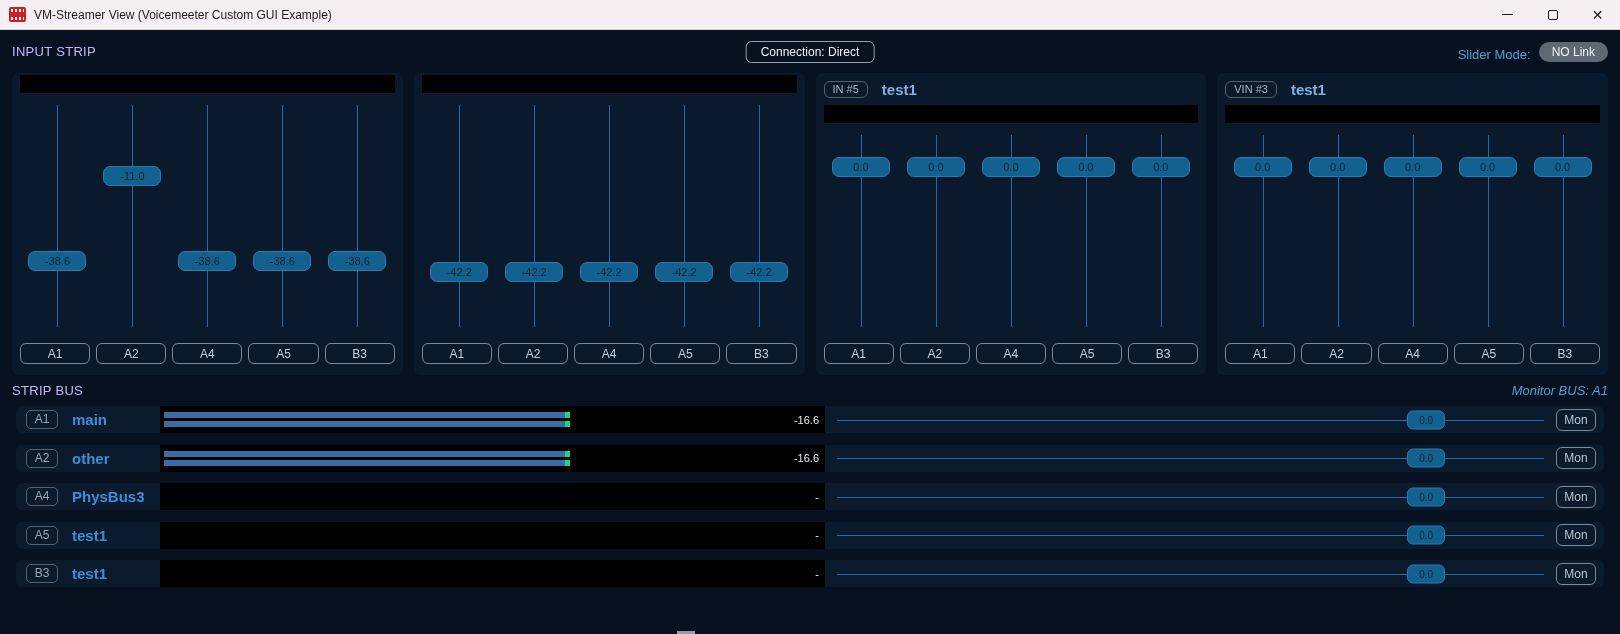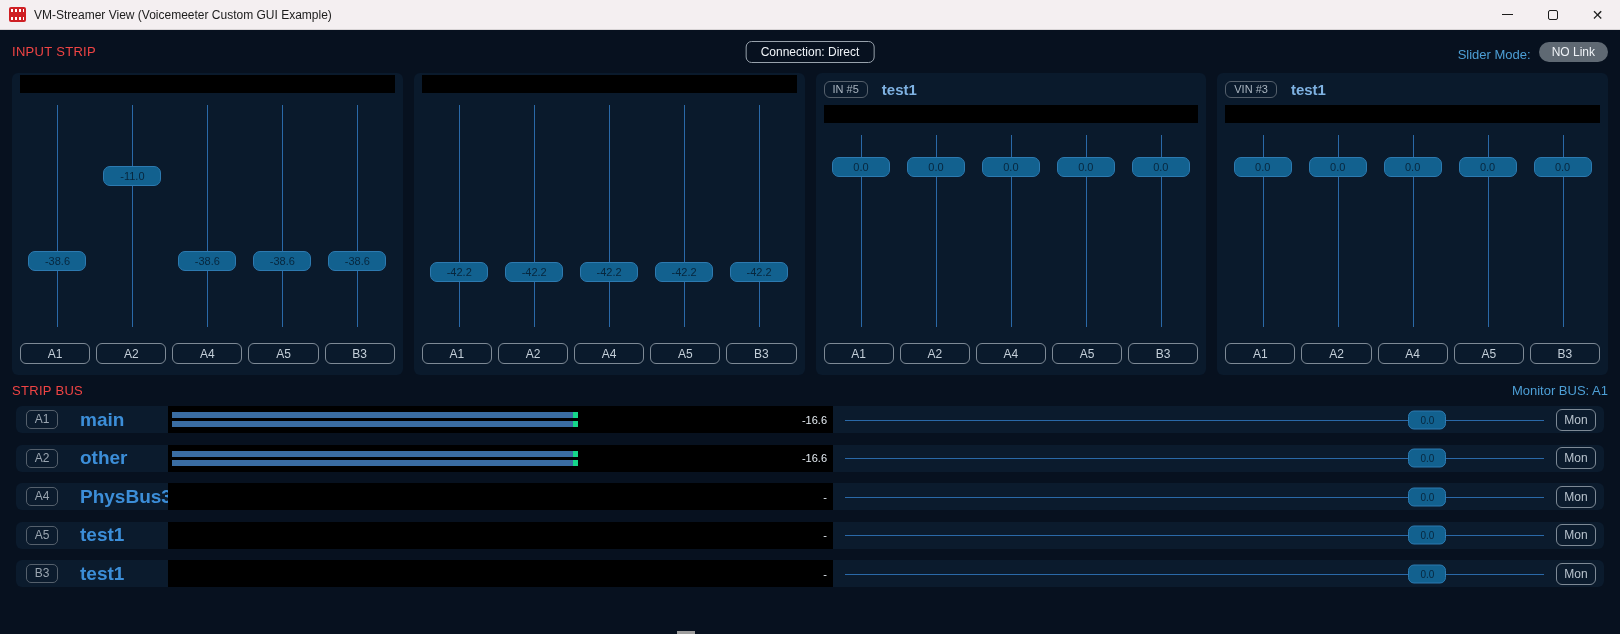--- a/index.html
+++ b/index.html
@@ -27,21 +27,21 @@
   .title-text { font-size:12px; color:#1b1b1b; }
   .win-controls { margin-left:auto; display:flex; height:100%; }
   .win-btn { width:45px; height:100%; display:flex; align-items:center; justify-content:center; cursor:default; }
   .glyph-min { width:11px; height:1px; background:#1b1b1b; }
   .glyph-max { width:10px; height:10px; border:1px solid #1b1b1b; border-radius:2px; }
   .glyph-close { font-size:14px; color:#1b1b1b; line-height:1; }
   
   .header {
     height:43px; position:relative; display:flex; align-items:center; padding:0 12px;
   }
-  .section-label { font-size:13px; color:#ef4444; letter-spacing:0.3px; }
+  .section-label { font-size:13px; color:#c4b5fd; letter-spacing:0.3px; }
   .connection-btn {
     position:absolute; left:50%; top:50%; transform:translate(-50%,-50%);
     background:transparent; border:1px solid #98a2ac; border-radius:6px;
     color:#f0f4f8; font-size:12px; padding:3px 14px; font-family:inherit;
   }
   .slider-mode { margin-left:auto; display:flex; align-items:flex-end; gap:8px; }
   .slider-mode-label { font-size:13px; color:#4d9fd6; }
   .mode-pill {
     background:#5f6973; border:none; border-radius:10px; color:#eef2f6;
     font-size:12px; padding:3px 13px; font-family:inherit;
@@ -68,31 +68,31 @@
     border-radius:7px; color:#07263d; font-size:11px;
     display:flex; align-items:center; justify-content:center; cursor:pointer;
   }
   .routes { display:flex; gap:6px; margin:8px 8px 11px 8px; height:21px; }
   .route-btn {
     flex:1; background:transparent; border:1px solid #7e8a96; border-radius:6px;
     color:#c4cfd9; font-size:12px; font-family:inherit; cursor:pointer;
   }
   
   .out-header { height:31px; display:flex; align-items:center; padding:0 12px; }
-  .monitor-label { margin-left:auto; font-size:13px; color:#4d9fd6; }
+  .monitor-label { margin-left:auto; font-size:13px; color:#4d9fd6;font-style:italic; }
   .bus-rows { margin:0 16px; }
   .bus-row {
     height:27px; background:#0b1b2d; border-radius:6px; margin-bottom:11.5px;
     display:flex; align-items:center;
   }
   .bus-badge {
     margin-left:10px; width:32px; text-align:center; border:1px solid #55606c;
     border-radius:5px; color:#9aa5b0; font-size:12px; padding:1px 0 2px 0;
   }
-  .bus-name { margin-left:22px; width:88px; font-size:19px; font-weight:bold; color:#3c8ed8; }
+  .bus-name { margin-left:14px; width:88px; font-size:15px; font-weight:bold; color:#3c8ed8; }
   .bus-meter { width:665px; height:100%; background:#000; position:relative; }
   .mbar { position:absolute; left:4px; height:6px; display:flex; }
   .mbar.top { top:6px; } .mbar.bot { top:15px; }
   .mfill { background:#3a6da3; height:100%; }
   .mpeak { background:#15d78a; width:5px; height:100%; }
   .bus-level {
     position:absolute; right:6px; top:0; bottom:0; display:flex; align-items:center;
     color:#e6edf3; font-size:11px;
   }
   .hslider { flex:1; position:relative; height:100%; margin:0 12px; cursor:pointer; }

